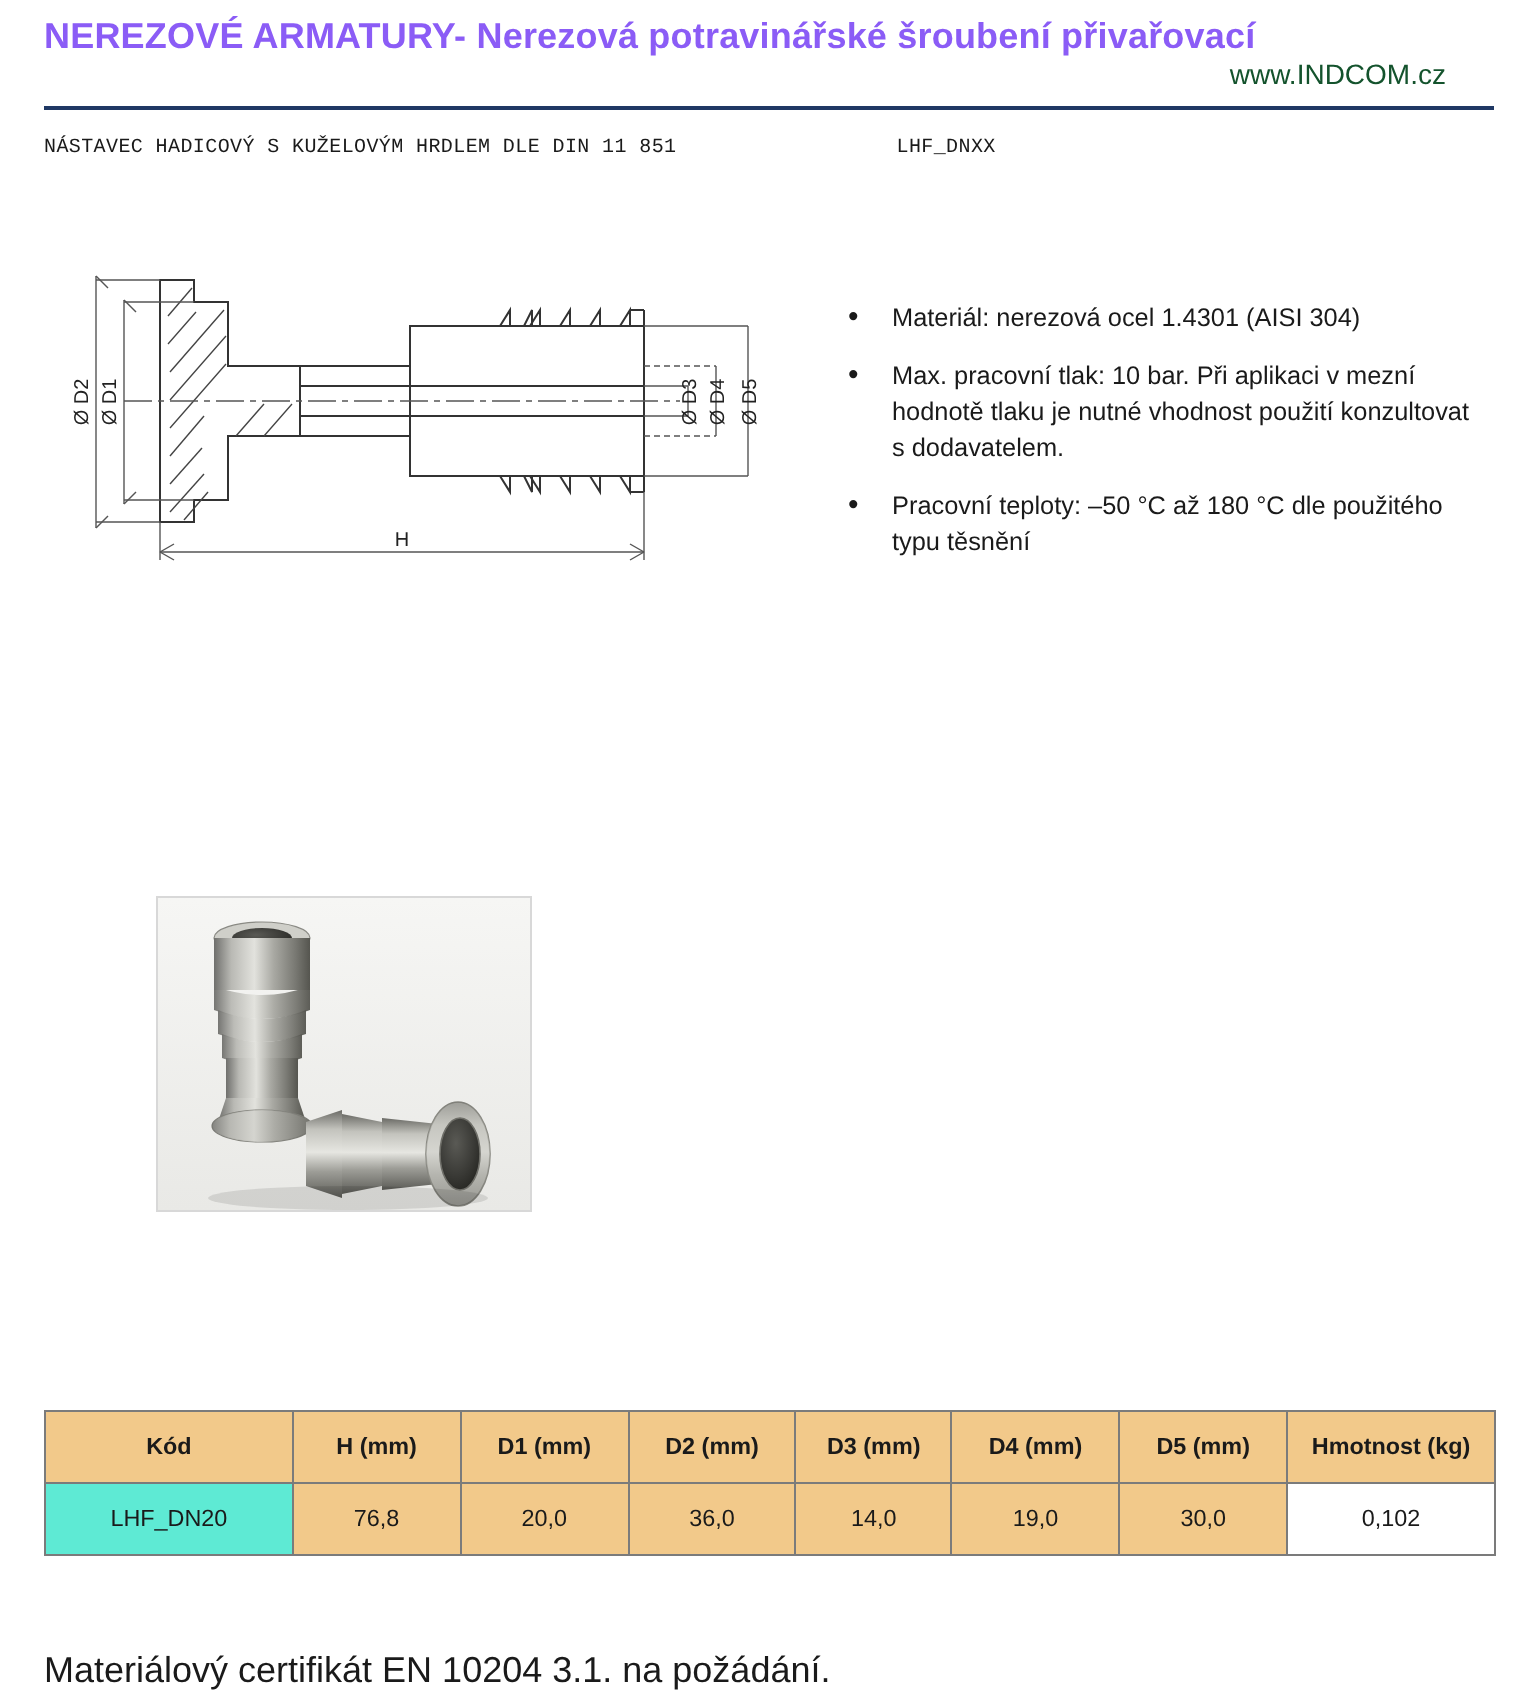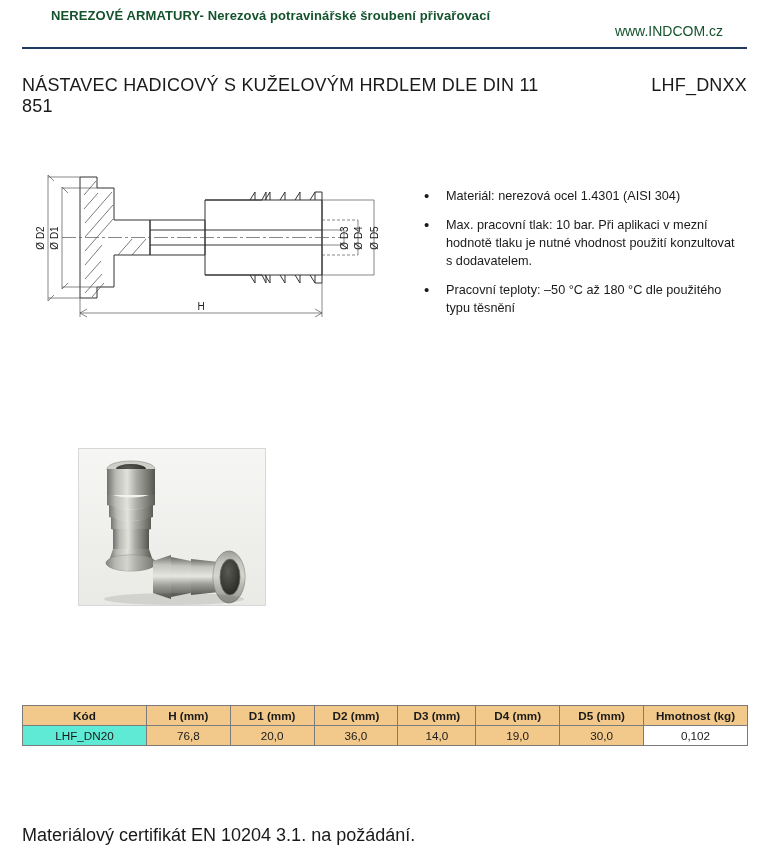--- a/index.html
+++ b/index.html
@@ -15,45 +15,45 @@
     font-family: "Liberation Sans", sans-serif;
     color: #1a1a1a;
     overflow: hidden;
   }
 
   
   .header {
     padding: 8px 22px 0 22px;
   }
   .header-title {
-    color: #14532d;
-    font-size: 13px;
+    color: #8b5cf6;
+    font-size: 18px;
     font-weight: bold;
     letter-spacing: 0.1px;
     white-space: nowrap;
-    margin-left: 29px;
   }
   .header-url {
     text-align: right;
     color: #14532d;
     font-size: 14px;
     margin-top: 0;
     padding-right: 24px;
   }
   .header-rule {
     margin: 8px 22px 0 22px;
     border-top: 2px solid #1f3864;
   }
 
   
   .product-row {
-    margin: 26px 22px 0 22px;
+    margin: 14px 22px 0 22px;
     display: flex;
     align-items: baseline;
-    font-size: 18px;
+    font-size: 10px;
+    font-family: Liberation Mono, monospace;
   }
   .product-name {
     letter-spacing: 0.2px;
   }
   .product-code {
     margin-left: 110px;
     letter-spacing: 0.2px;
   }
 
   
@@ -111,21 +111,21 @@
     top: 705px;
     width: 726px;
   }
   table.spec {
     border-collapse: collapse;
     width: 726px;
     font-size: 11.7px;
   }
   table.spec th, table.spec td {
     border: 1px solid #7b7b7b;
-    height: 20px;
+    height: 36px;
     padding: 1px 4px;
     text-align: center;
     background: #f2c98a;
     color: #1a1a1a;
   }
   table.spec th {
     font-weight: bold;
     background: #f2c98a;
   }
   table.spec td.last-col {

